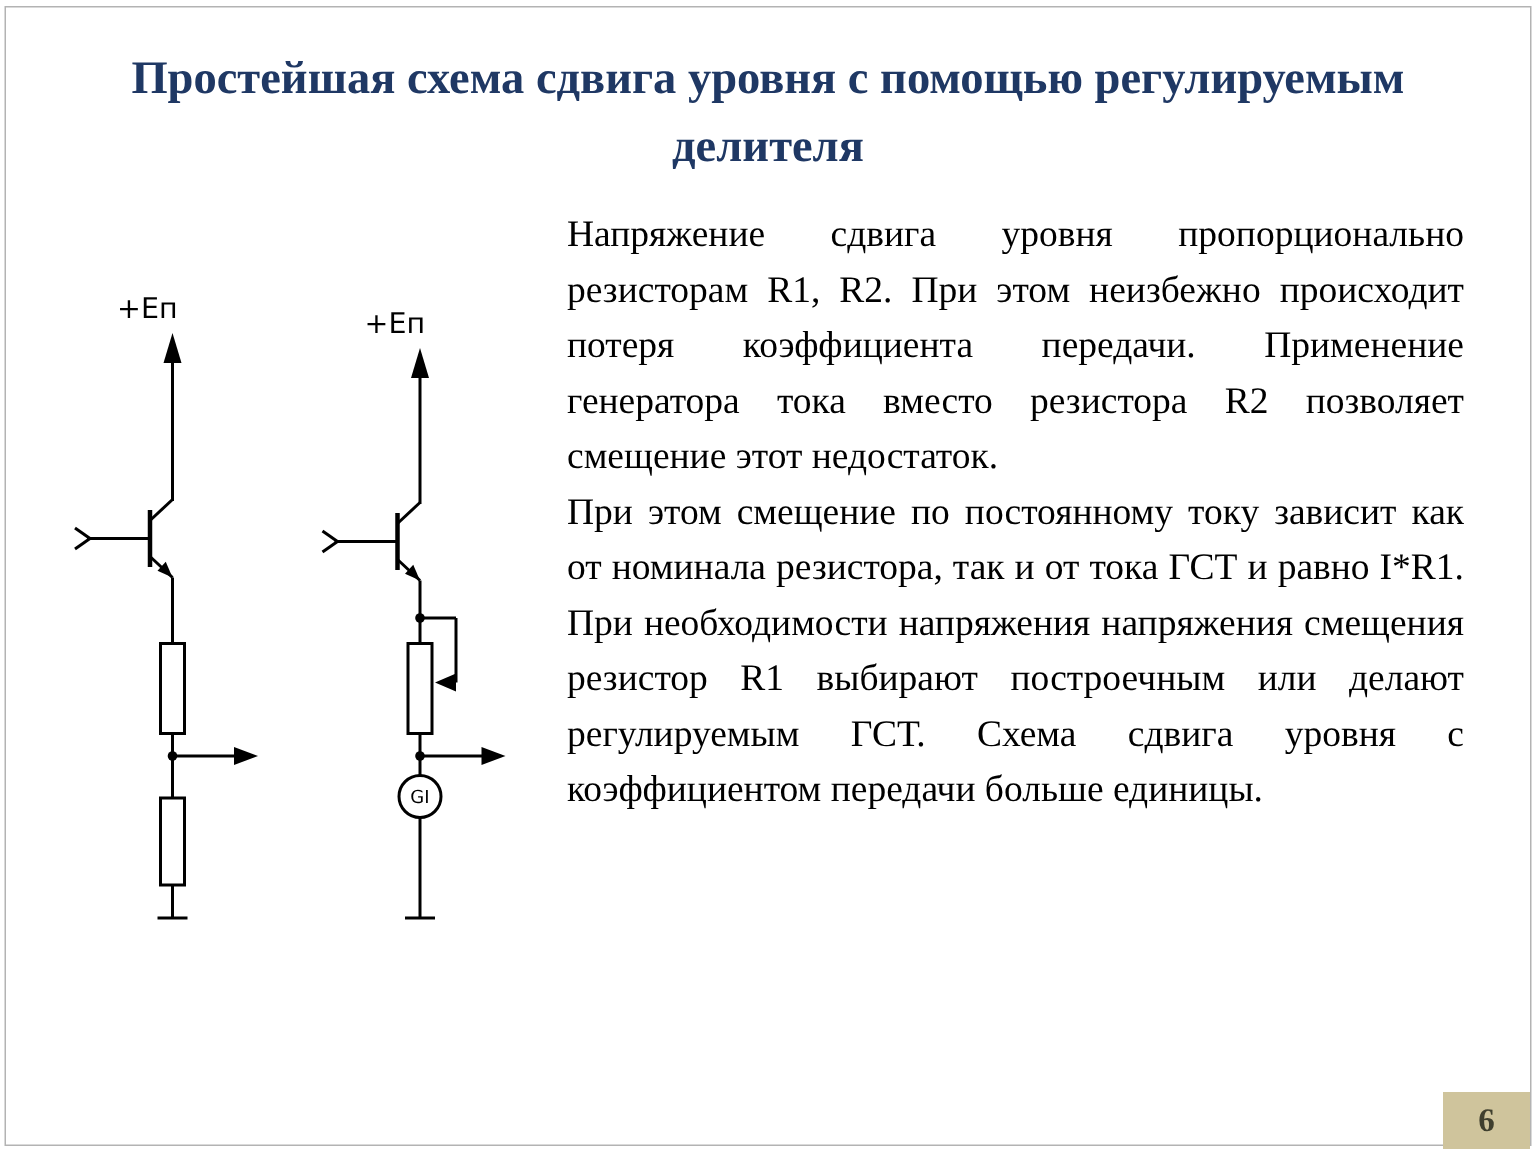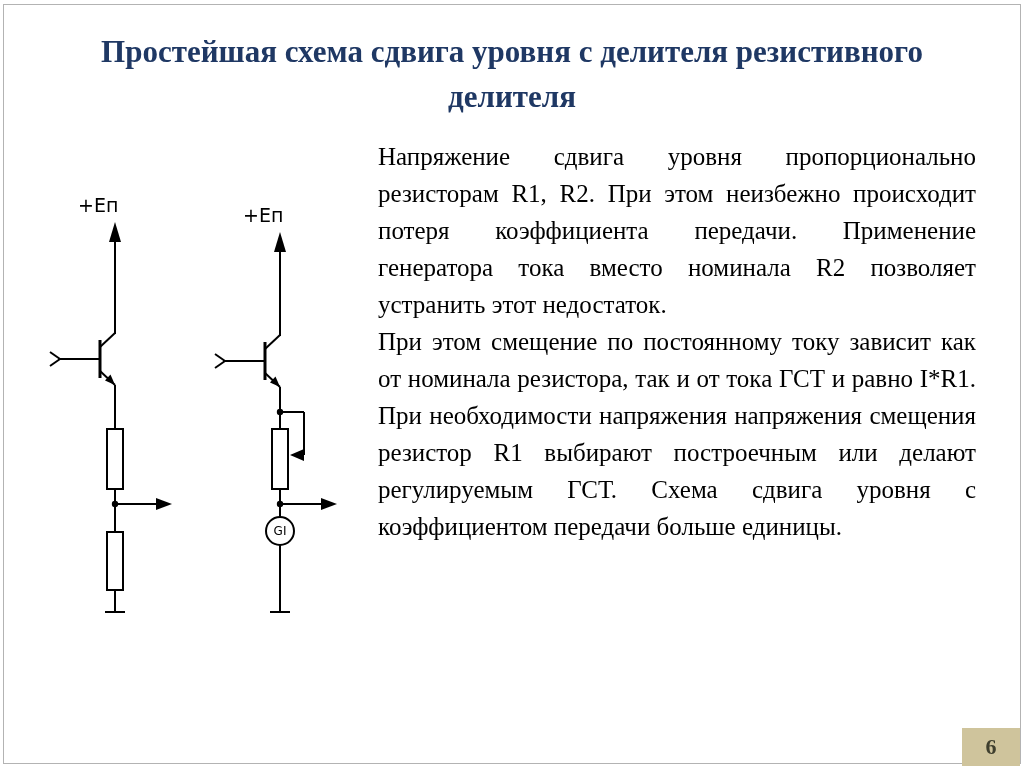--- a/index.html
+++ b/index.html
@@ -83,21 +83,21 @@
   .comp { stroke: #000; stroke-width: 2; fill: #ffffff; }
   .solid { fill: #000; stroke: none; }
   .dot { fill: #000; stroke: none; }
 </style>
 </head>
 <body>
 
 <div class="slide">
   <div class="frame"></div>
 
-  <h1 class="title">Простейшая схема сдвига уровня с делителя резистивного делителя</h1>
+  <h1 class="title">Простейшая схема сдвига уровня с помощью регулируемым делителя</h1>
 
   <svg class="circuit-svg" width="340" height="470" viewBox="0 0 340 470" xmlns="http://www.w3.org/2000/svg">
 
     <g>
       <text class="supply-label" x="58" y="30">+Еп</text>
 
       <polygon class="solid" points="95,40 89,60 101,60"></polygon>
       <line class="wire" x1="95" y1="58" x2="95" y2="152"></line>
 
       <g>
@@ -170,20 +170,20 @@
       <line class="wire" x1="260" y1="322" x2="260" y2="335"></line>
       <circle class="comp" cx="260" cy="349" r="14"></circle>
       <text class="gi-label" x="260" y="353" text-anchor="middle">GI</text>
 
       <line class="wire" x1="260" y1="363" x2="260" y2="430"></line>
       <line class="wire" x1="250" y1="430" x2="270" y2="430"></line>
     </g>
   </svg>
 
   <div class="bodytext">
-    <p>Напряжение сдвига уровня пропорционально резисторам R1, R2. При этом неизбежно происходит потеря коэффициента передачи. Применение генератора тока вместо номинала R2 позволяет устранить этот недостаток.</p>
+    <p>Напряжение сдвига уровня пропорционально резисторам R1, R2. При этом неизбежно происходит потеря коэффициента передачи. Применение генератора тока вместо резистора R2 позволяет смещение этот недостаток.</p>
     <p>При этом смещение по постоянному току зависит как от номинала резистора, так и от тока ГСТ и равно I*R1. При необходимости напряжения напряжения смещения резистор R1 выбирают построечным или делают регулируемым ГСТ. Схема сдвига уровня с коэффициентом передачи больше единицы.</p>
   </div>
 
   <div class="page-badge">
     <span>6</span>
   </div>
 </div>
 
 </body></html>

